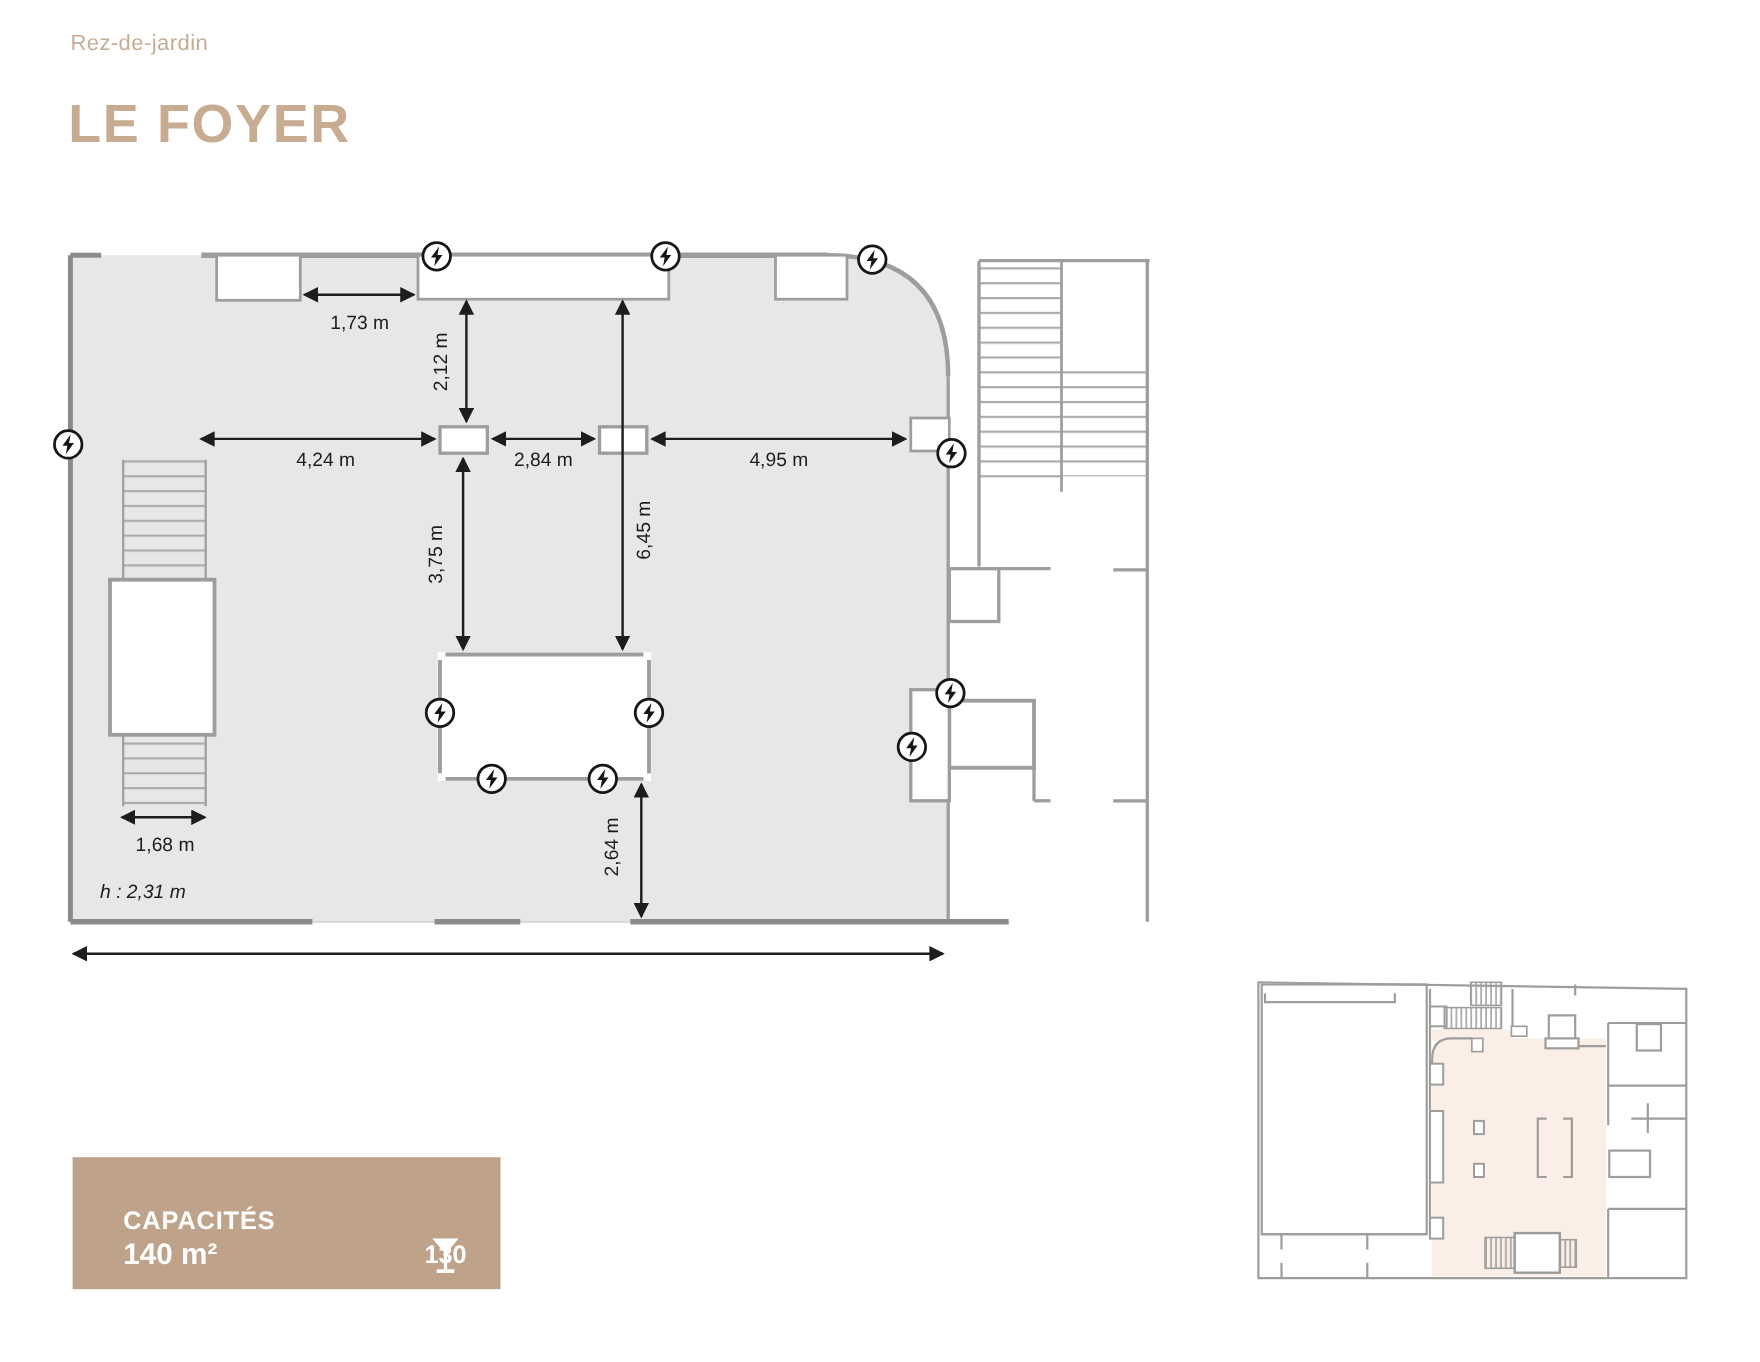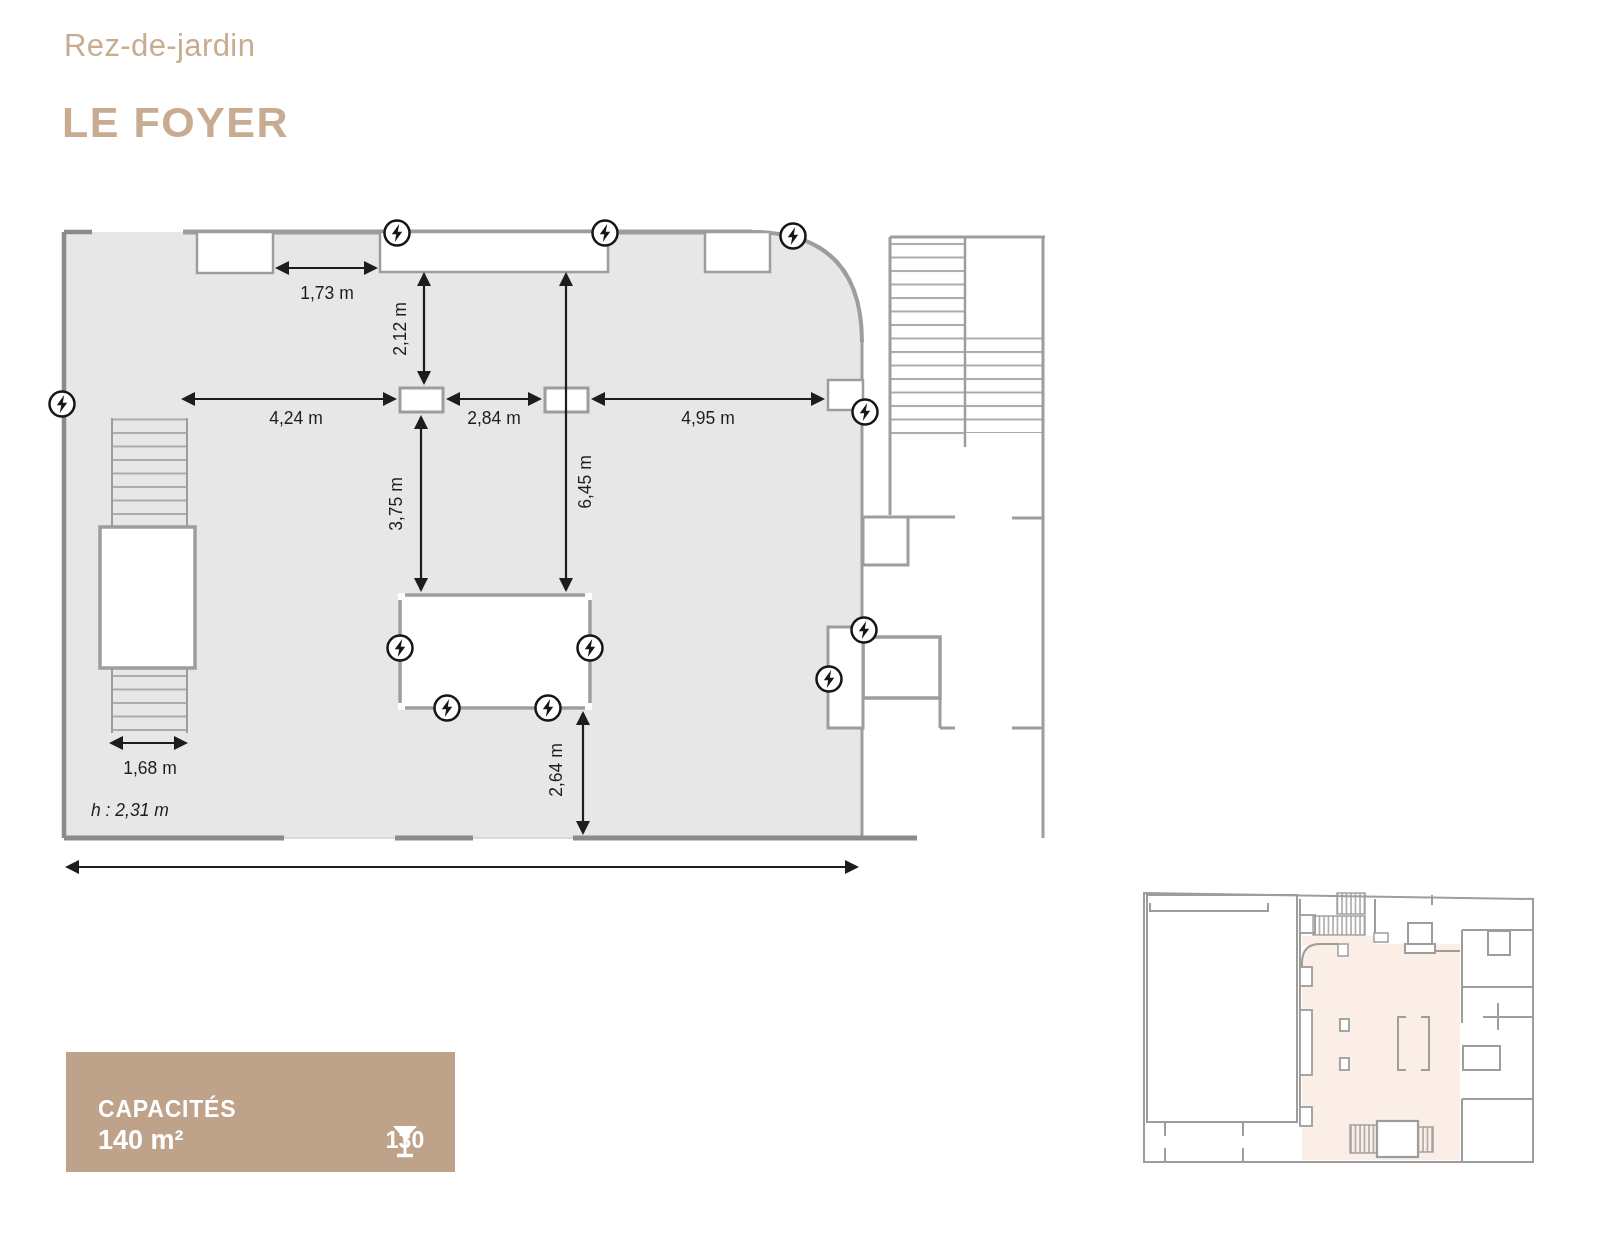--- a/index.html
+++ b/index.html
@@ -1,41 +1,41 @@
 <!DOCTYPE html>
 <html style="--accent-text: #C8AC91; --card-bg: #BFA28A; --room-fill: #E7E7E7; --wall-gray: #9D9D9C; --wall-dark: #8B8B8A; --dim-black: #1D1D1B; --minimap-highlight: #FAEEE6;"><head>
 <meta charset="utf-8">
 <style>
   html,body{margin:0;padding:0;background:#fff;}
   body{width:1600px;height:1238px;position:relative;overflow:hidden;
        font-family:"Liberation Sans",sans-serif;-webkit-font-smoothing:antialiased;}
 
   
   .hdr{position:absolute;left:64px;top:28px;}
-  .floor-label{font-size:31px;font-weight:400;letter-spacing:.4px;color:var(--accent-text,#C8AC91);}
-  .page-title{margin:34px 0 0 -2px;font-size:43px;font-weight:700;letter-spacing:1.5px;color:var(--accent-text,#C8AC91);}
+  .floor-label{font-size:20px;font-weight:400;letter-spacing:.4px;color:var(--accent-text,#C8AC91);}
+  .page-title{margin:34px 0 0 -2px;font-size:49px;font-weight:700;letter-spacing:1.5px;color:var(--accent-text,#C8AC91);}
 
   
   svg{position:absolute;display:block;}
   .roomfill{fill:var(--room-fill,#E7E7E7);}
   .w   {stroke:var(--wall-gray,#9D9D9C);fill:none;}
   .wd  {stroke:var(--wall-dark,#8B8B8A);fill:none;}
   .wf  {fill:#fff;stroke:var(--wall-gray,#9D9D9C);}
   .thin{stroke:#D9D9D8;fill:none;}
   .dim {stroke:var(--dim-black,#1D1D1B);fill:none;stroke-width:2.2;}
   .dt  {fill:var(--dim-black,#1D1D1B);font-family:"Liberation Sans",sans-serif;font-size:17.5px;}
   .dti {font-style:italic;}
   .mm  {stroke:var(--wall-gray,#9D9D9C);fill:none;stroke-width:2;}
   .mmf {fill:#fff;stroke:var(--wall-gray,#9D9D9C);}
   .peach{fill:var(--minimap-highlight,#FAEEE6);}
 
   
   .cap-card{position:absolute;left:66px;top:1052px;width:389px;height:120px;
             background:var(--card-bg,#BFA28A);color:#fff;}
-  .cap-left{position:absolute;left:32px;bottom:16px;line-height:31px;}
+  .cap-left{position:absolute;left:46px;bottom:16px;line-height:31px;}
   .cap-title{font-size:23px;font-weight:700;letter-spacing:.8px;}
   .cap-area{font-size:27px;font-weight:700;}
   .cap-right{position:absolute;right:15px;bottom:16px;width:70px;display:flex;
              flex-direction:column;align-items:center;gap:5px;}
   .cap-count{font-size:23px;font-weight:700;line-height:31px;}
 </style>
 </head>
 <body>
 
 <div class="hdr">

